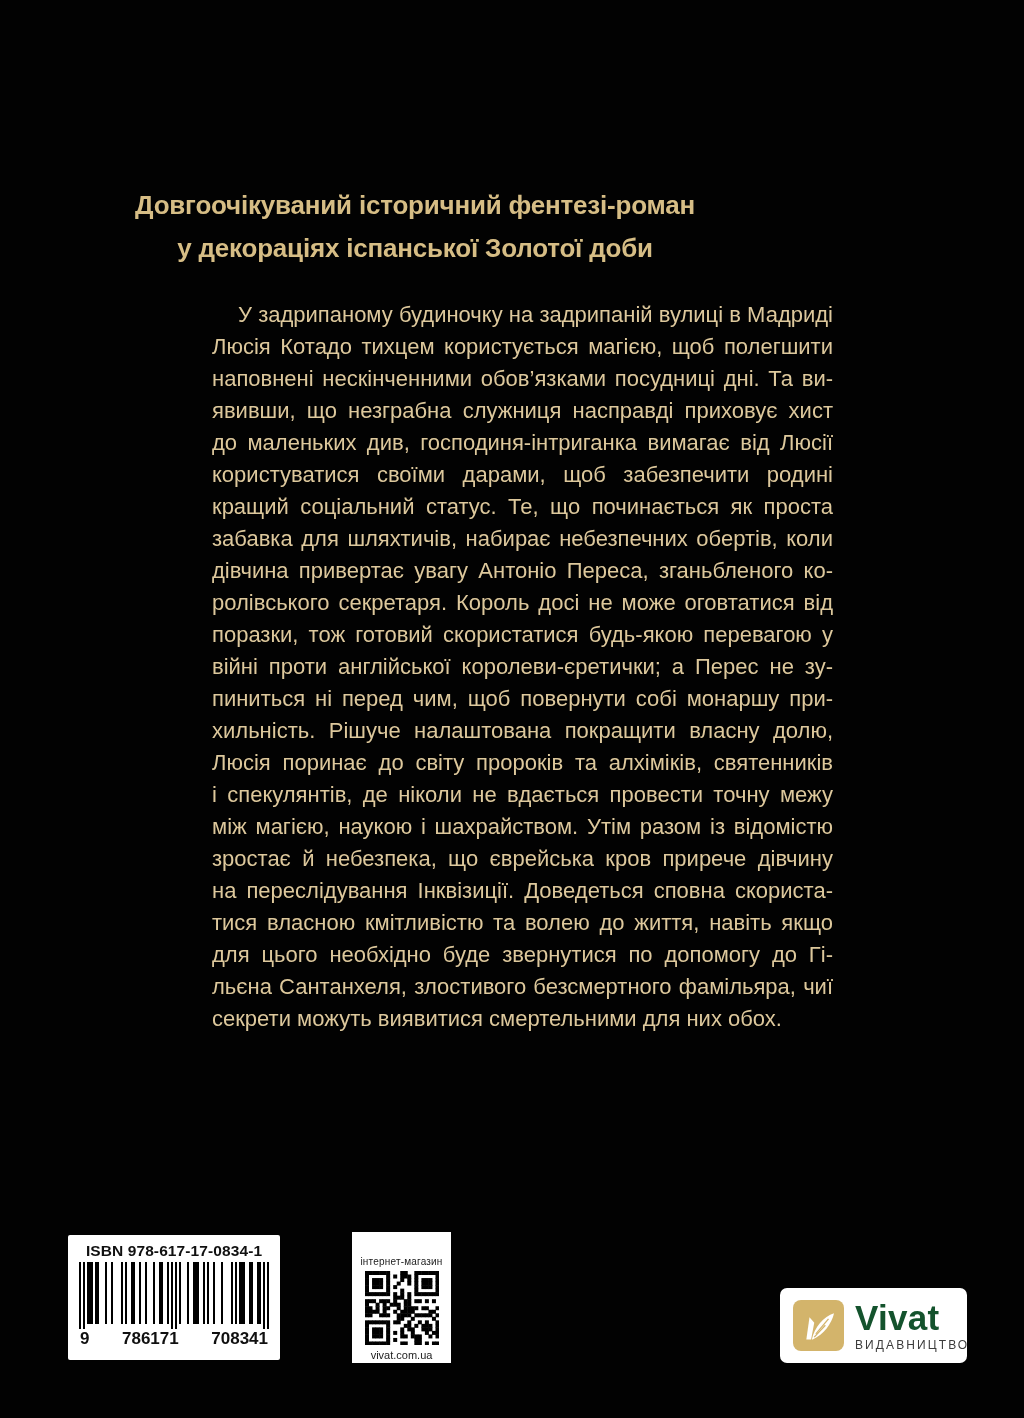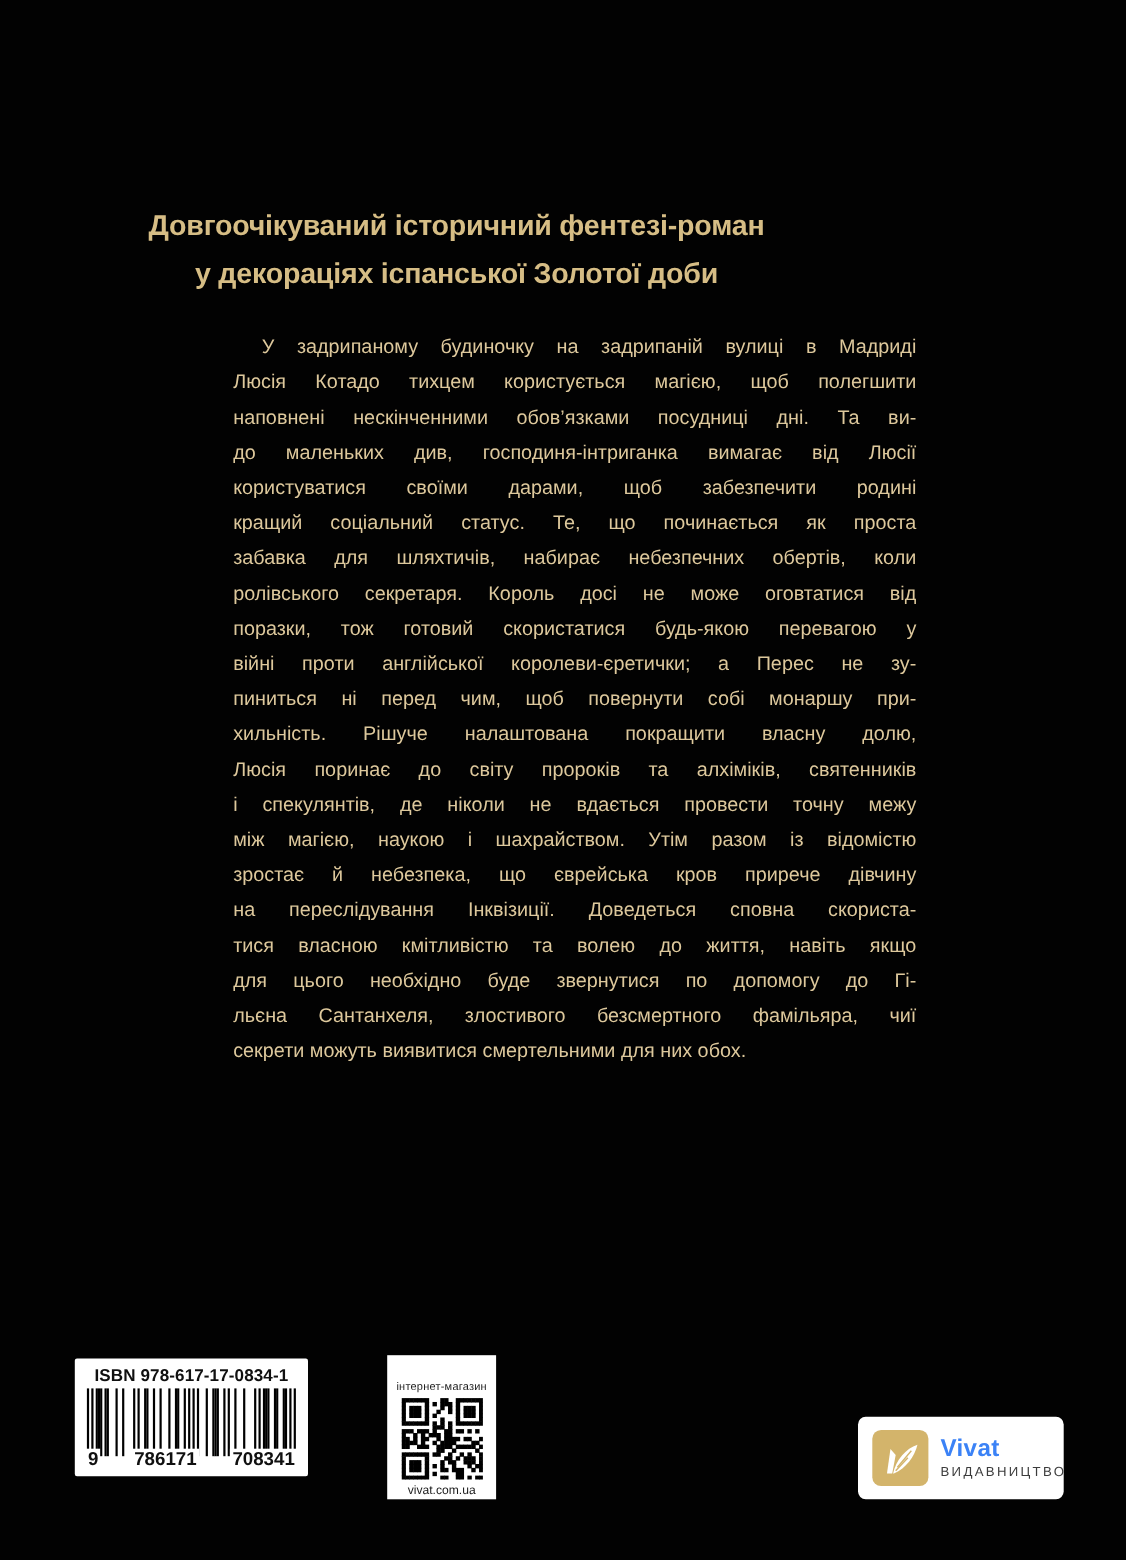--- a/index.html
+++ b/index.html
@@ -8,28 +8,28 @@
     overflow:hidden;font-family:"Liberation Sans",sans-serif;
   }
   
   .heading{
     position:absolute;top:184px;left:0;width:830px;text-align:center;
     font-weight:700;font-size:26px;line-height:43px;letter-spacing:-0.2px;
   }
   
   .synopsis{
     position:absolute;top:299px;left:212px;width:621px;
-    font-size:18px;line-height:32px;
+    font-size:22px;line-height:32px;
   }
   .syn-line{text-align:justify;text-align-last:justify;}
   .syn-line.first{text-indent:26px;}
   .syn-line.last{text-align-last:left;}
   
   .isbn-box{
-    position:absolute;left:68px;top:1235px;width:212px;height:107px;
+    position:absolute;left:68px;top:1235px;width:212px;height:125px;
     background:#fff;border-radius:2px;box-sizing:border-box;
     display:flex;flex-direction:column;align-items:center;padding:7px 10px 5px;
   }
   .isbn-label{font-size:15.5px;font-weight:700;color:#101010;letter-spacing:0.1px;white-space:nowrap;}
   .barcode{margin-top:2px;display:block;}
   .isbn-digits{width:192px;display:flex;justify-content:space-between;
     font-size:17px;font-weight:700;color:#101010;margin-top:-7px;background:transparent;}
   .isbn-digits span{background:#fff;padding:0 2px;}
   
   .qr-box{
@@ -40,41 +40,43 @@
   .qr-svg{margin-top:4px;display:block;}
   .qr-bottom{font-size:11px;color:#1c1c1c;margin-top:4px;white-space:nowrap;}
   
   .vivat-box{
     position:absolute;left:780px;top:1288px;width:187px;height:75px;background:#fff;
     border-radius:7px;box-sizing:border-box;display:flex;align-items:center;padding-left:13px;
   }
   .vivat-icon{width:51px;height:51px;border-radius:8px;flex:0 0 auto;
     display:flex;align-items:center;justify-content:center;}
   .vivat-text{margin-left:11px;display:flex;flex-direction:column;}
-  .vivat-name{font-size:22px;font-weight:700;color:#3b82f6;line-height:1;letter-spacing:0.3px;}
+  .vivat-name{font-size:35px;font-weight:700;color:#14532d;line-height:1;letter-spacing:0.3px;}
   .vivat-sub{font-size:12px;letter-spacing:2.1px;color:#3c3c3c;margin-top:3px;white-space:nowrap;}
 </style>
 </head>
 <body>
 
 <div class="cover">
 
   <div class="heading" style="color: rgb(214, 189, 133);">
     <div>Довгоочікуваний історичний фентезі-роман</div>
     <div>у декораціях іспанської Золотої доби</div>
   </div>
 
   <div class="synopsis" style="color: rgb(221, 200, 156);">
       <div class="syn-line first">У задрипаному будиночку на задрипаній вулиці в Мадриді</div>
       <div class="syn-line">Люсія Котадо тихцем користується магією, щоб полегшити</div>
       <div class="syn-line">наповнені нескінченними обов’язками посудниці дні. Та ви-</div>
+      <div class="syn-line">явивши, що незграбна служниця насправді приховує хист</div>
       <div class="syn-line">до маленьких див, господиня-інтриганка вимагає від Люсії</div>
       <div class="syn-line">користуватися своїми дарами, щоб забезпечити родині</div>
       <div class="syn-line">кращий соціальний статус. Те, що починається як проста</div>
       <div class="syn-line">забавка для шляхтичів, набирає небезпечних обертів, коли</div>
+      <div class="syn-line">дівчина привертає увагу Антоніо Переса, зганьбленого ко-</div>
       <div class="syn-line">ролівського секретаря. Король досі не може оговтатися від</div>
       <div class="syn-line">поразки, тож готовий скористатися будь-якою перевагою у</div>
       <div class="syn-line">війні проти англійської королеви-єретички; а Перес не зу-</div>
       <div class="syn-line">пиниться ні перед чим, щоб повернути собі монаршу при-</div>
       <div class="syn-line">хильність. Рішуче налаштована покращити власну долю,</div>
       <div class="syn-line">Люсія поринає до світу пророків та алхіміків, святенників</div>
       <div class="syn-line">і спекулянтів, де ніколи не вдається провести точну межу</div>
       <div class="syn-line">між магією, наукою і шахрайством. Утім разом із відомістю</div>
       <div class="syn-line">зростає й небезпека, що єврейська кров прирече дівчину</div>
       <div class="syn-line">на переслідування Інквізиції. Доведеться сповна скориста-</div>

